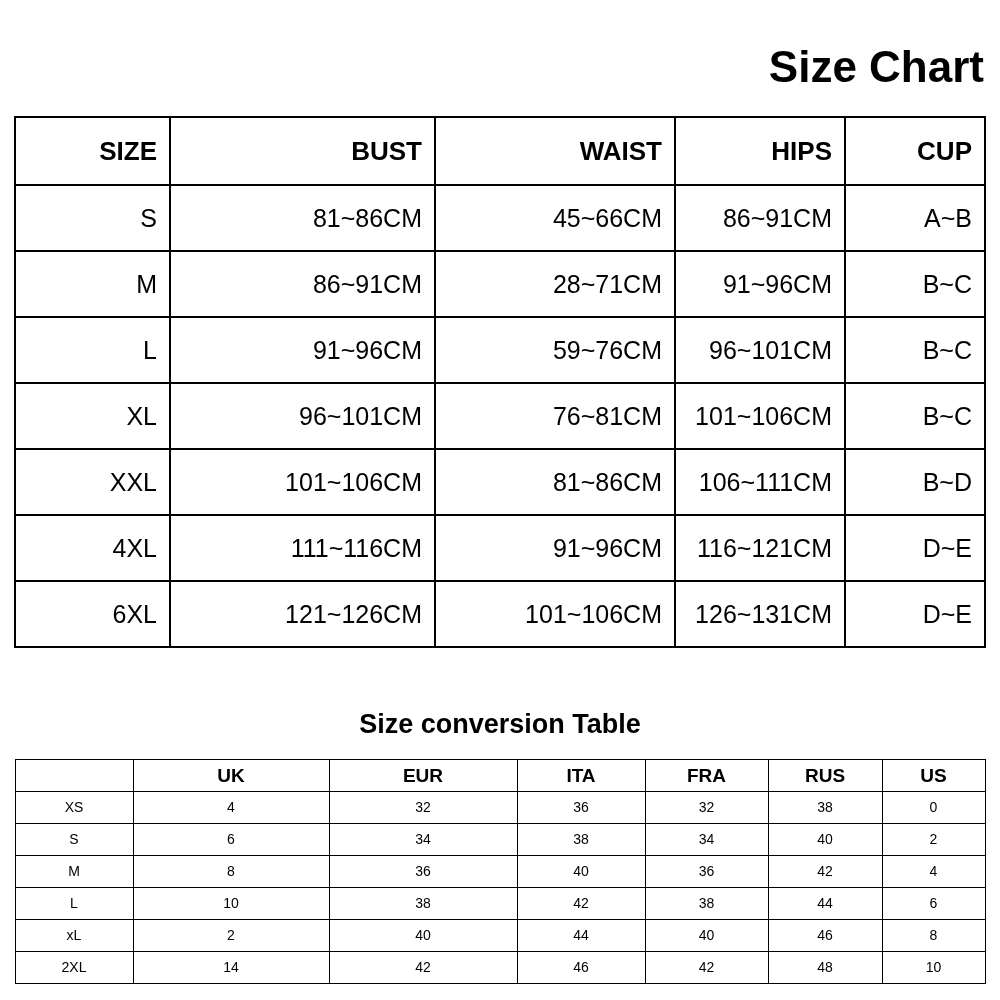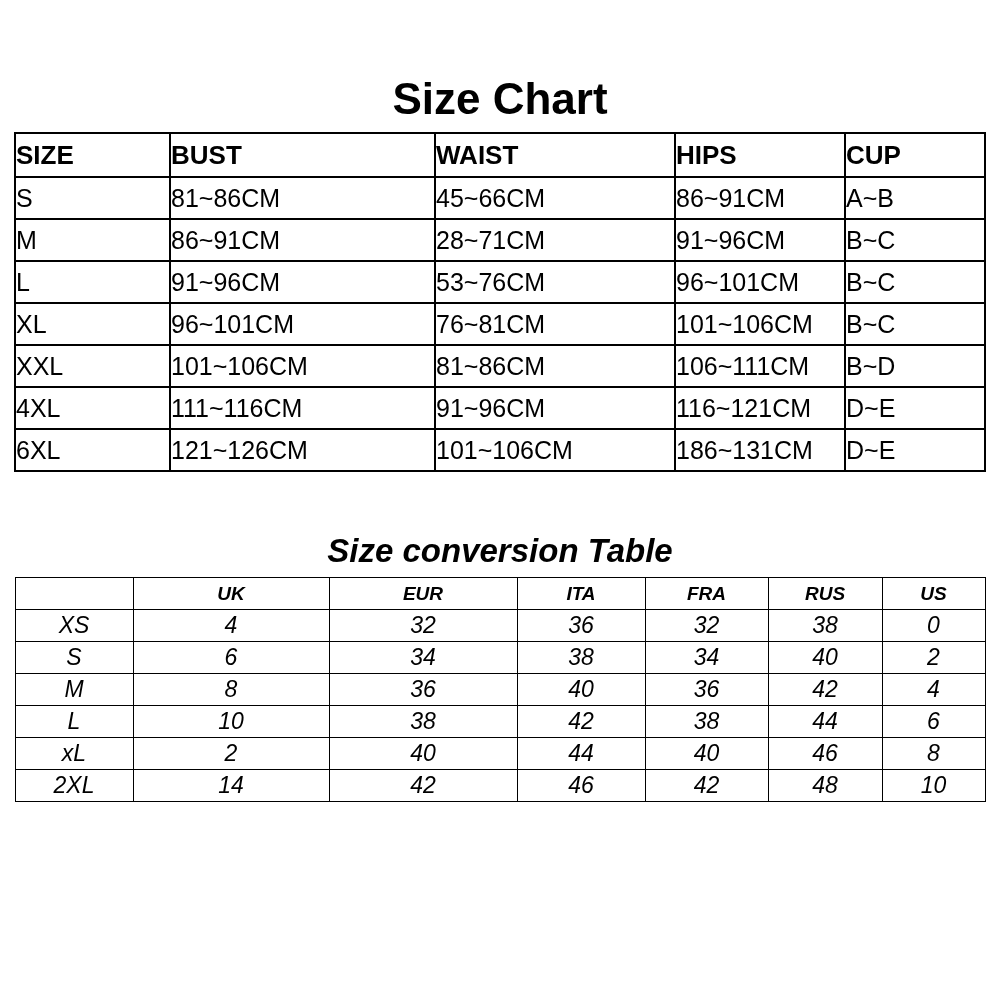--- a/index.html
+++ b/index.html
@@ -16,82 +16,80 @@
   }
 
   .page {
     position: relative;
     width: 1000px;
     height: 1000px;
   }
 
   
   .title-main {
-    text-align: center;
+    text-align: right;
     font-size: 44px;
     font-weight: bold;
     letter-spacing: 0px;
-    margin: 0;
-    padding-top: 76px;
+    margin: 16px;
+    padding-top: 28px;
     padding-bottom: 10px;
     line-height: 1.05;
   }
 
   table.size-chart {
     border-collapse: collapse;
     width: 970px;
     margin: 0 auto;
     table-layout: fixed;
   }
   table.size-chart th,
   table.size-chart td {
     border: 2px solid #000000;
-    text-align: left;
+    text-align: right;
     font-size: 25px;
     height: 40px;
-    padding: 0;
+    padding: 12px;
     line-height: 40px;
     white-space: nowrap;
   }
   table.size-chart thead th {
     font-weight: bold;
     font-size: 26px;
     height: 42px;
     line-height: 42px;
   }
   table.size-chart col.c-size  { width: 155px; }
   table.size-chart col.c-bust  { width: 265px; }
   table.size-chart col.c-waist { width: 240px; }
   table.size-chart col.c-hips  { width: 170px; }
   table.size-chart col.c-cup   { width: 140px; }
 
   
   .title-sub {
     text-align: center;
-    font-size: 33px;
+    font-size: 27px;
     font-weight: bold;
     margin: 0;
     padding-top: 62px;
     padding-bottom: 8px;
     line-height: 1.05;
-    font-style: italic;
   }
 
   table.conv-table {
     border-collapse: collapse;
     width: 970px;
-    margin: 0 auto;
+    margin: 12px auto;
     table-layout: fixed;
-    font-style: italic;
   }
   table.conv-table th,
   table.conv-table td {
     border: 1px solid #000000;
     text-align: center;
-    font-size: 23px;
+    font-size: 14px;
     height: 31px;
     padding: 0;
     line-height: 31px;
     white-space: nowrap;
   }
   table.conv-table thead th {
     font-weight: bold;
     font-size: 19px;
   }
   table.conv-table col.cc-lbl { width: 118px; }
@@ -137,21 +135,21 @@
       <tr>
         <td>M</td>
         <td>86~91CM</td>
         <td>28~71CM</td>
         <td>91~96CM</td>
         <td>B~C</td>
       </tr>
       <tr>
         <td>L</td>
         <td>91~96CM</td>
-        <td>53~76CM</td>
+        <td>59~76CM</td>
         <td>96~101CM</td>
         <td>B~C</td>
       </tr>
       <tr>
         <td>XL</td>
         <td>96~101CM</td>
         <td>76~81CM</td>
         <td>101~106CM</td>
         <td>B~C</td>
       </tr>
@@ -166,21 +164,21 @@
         <td>4XL</td>
         <td>111~116CM</td>
         <td>91~96CM</td>
         <td>116~121CM</td>
         <td>D~E</td>
       </tr>
       <tr>
         <td>6XL</td>
         <td>121~126CM</td>
         <td>101~106CM</td>
-        <td>186~131CM</td>
+        <td>126~131CM</td>
         <td>D~E</td>
       </tr>
     </tbody>
   </table>
 
   <h2 class="title-sub">Size conversion Table</h2>
 
   <table class="conv-table">
     <colgroup>
       <col class="cc-lbl">

